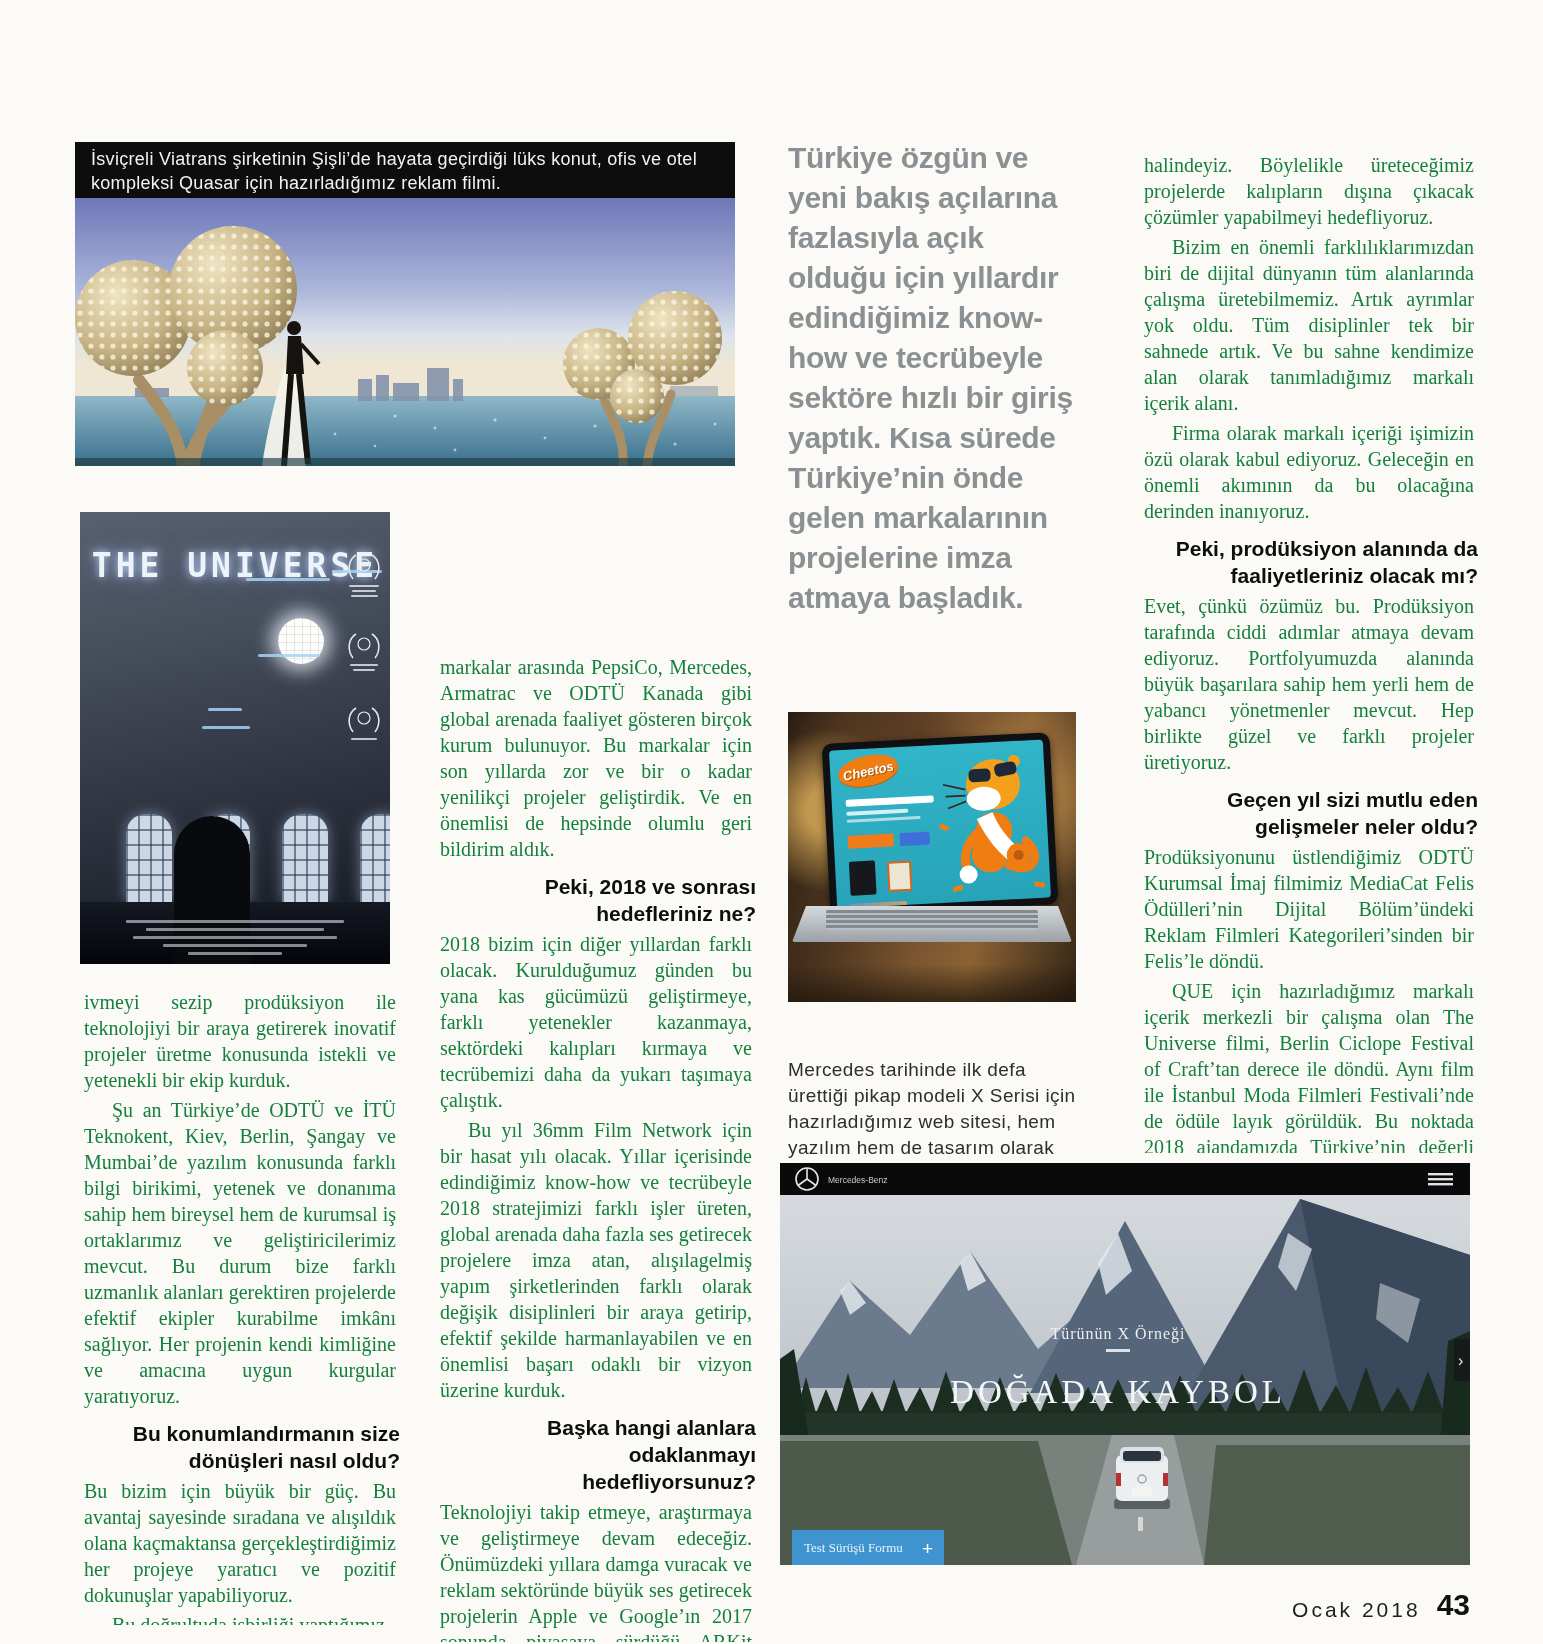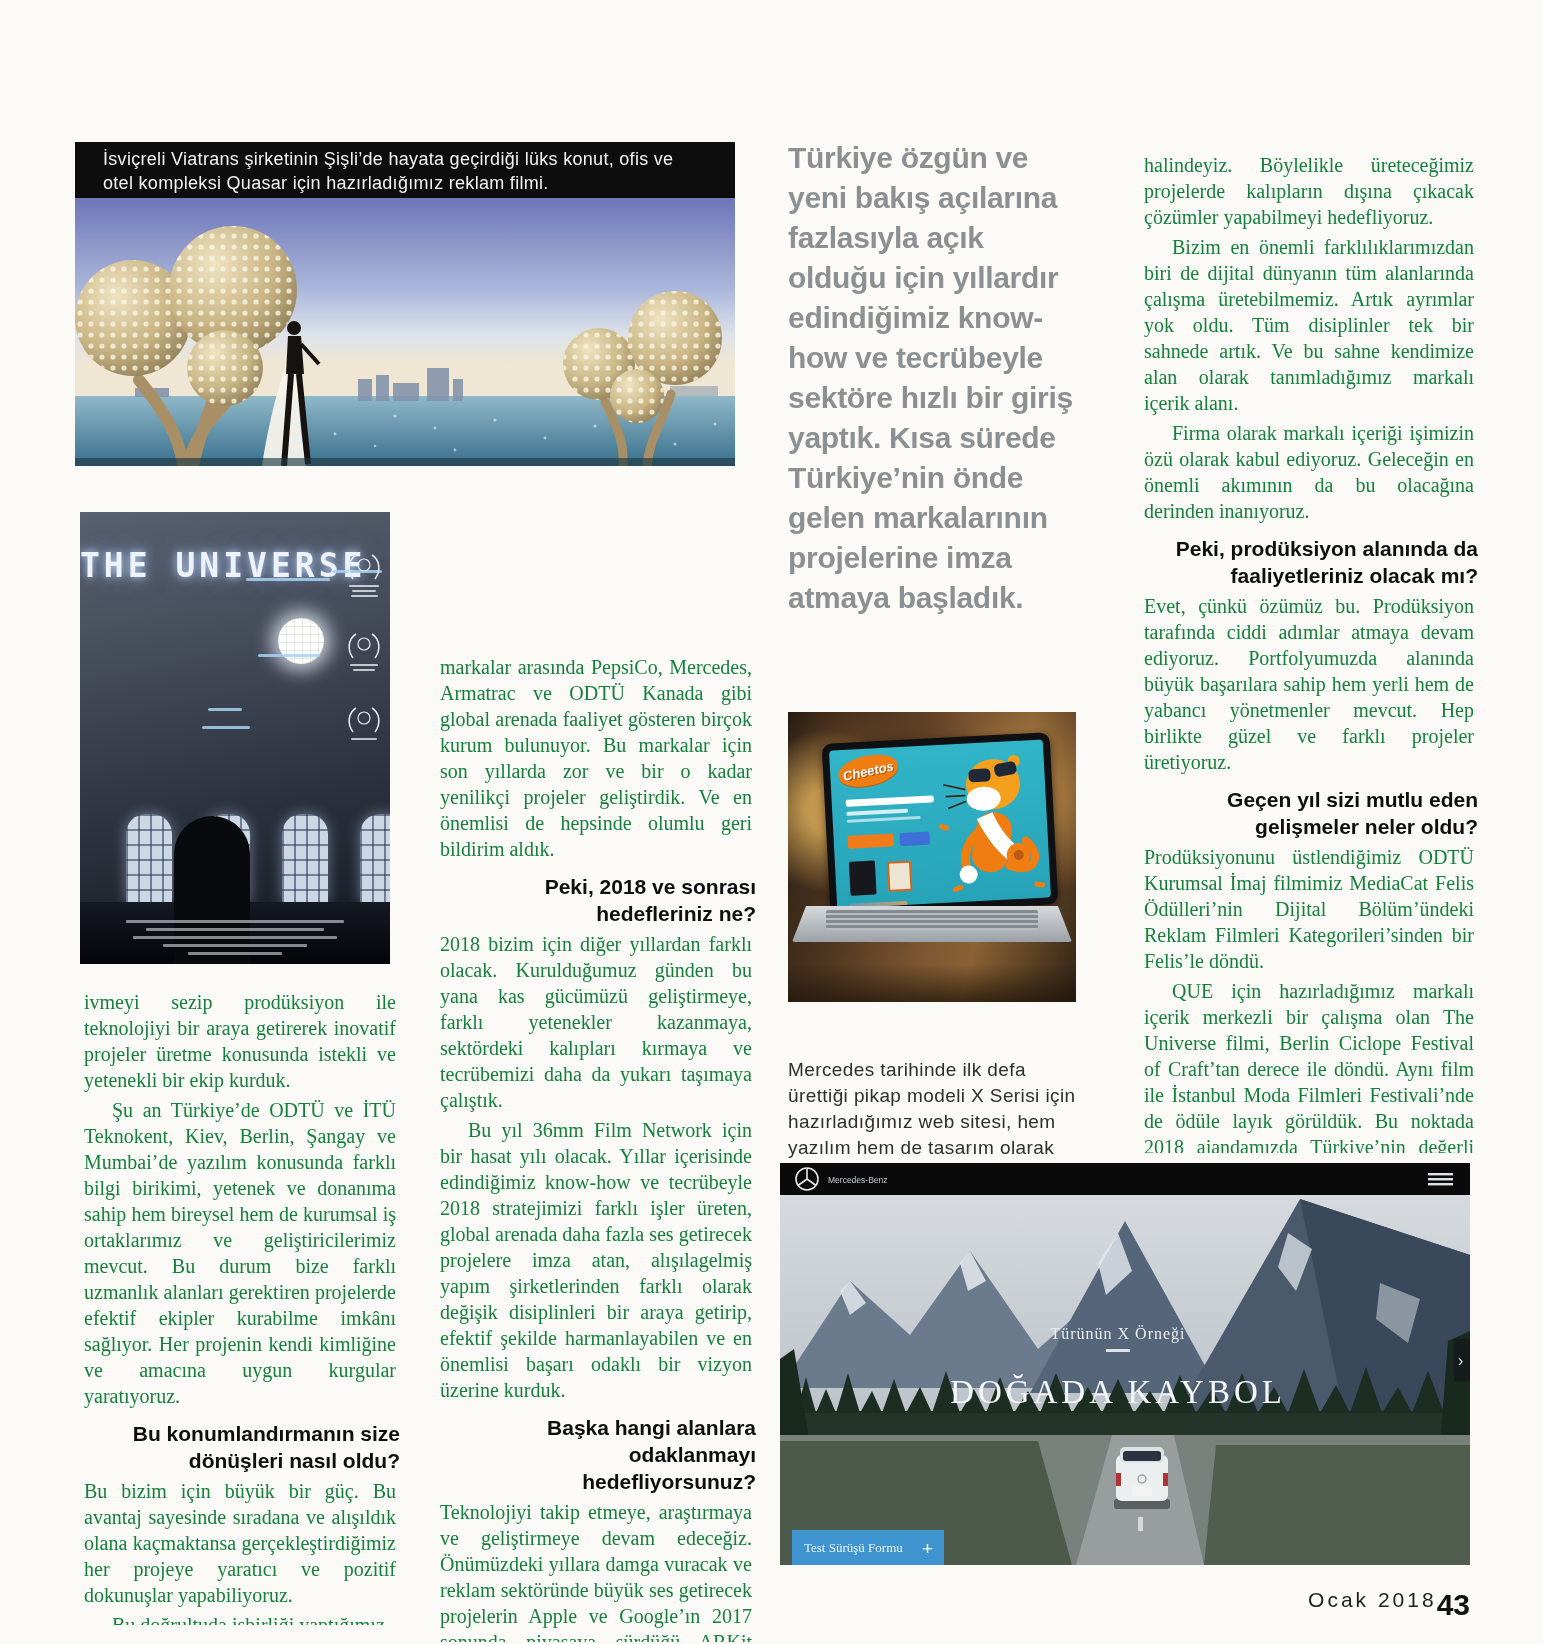--- a/index.html
+++ b/index.html
@@ -9,30 +9,30 @@
   .col{position:absolute;width:320px;overflow:hidden;}
   .body{font:20px/26px "Liberation Serif","DejaVu Serif",serif;color:#15803d;text-align:justify;margin:4px;}
   .ind{text-indent:28px;}
   .q{font:bold 21px/27px "Liberation Sans","DejaVu Sans",sans-serif;color:#0e0e0e;
      margin:11px 0 4px 28px;text-align:right;}
   
   .cap{font:19px/26px "Liberation Sans","DejaVu Sans",sans-serif;color:#2e2e2e;letter-spacing:.4px;}
   
   .qbar{position:absolute;left:75px;top:142px;width:660px;height:56px;background:#0d0d0d;
         color:#f3f3f3;font:18px/24px "Liberation Sans","DejaVu Sans",sans-serif;
-        letter-spacing:.3px;padding:5px 28px;box-sizing:border-box;}
+        letter-spacing:.3px;padding:5px 16px;box-sizing:border-box;}
   .qphoto{position:absolute;left:75px;top:198px;width:660px;height:268px;overflow:hidden;}
   
   .pull{position:absolute;left:788px;top:138px;width:296px;
         font:bold 30px/40px "Liberation Sans","DejaVu Sans",sans-serif;
         color:#8b9092;letter-spacing:-.3px;}
   
   .poster{position:absolute;left:80px;top:512px;width:310px;height:452px;overflow:hidden;
           background:linear-gradient(168deg,#59606f 0%,#454c5a 30%,#2b303c 65%,#11141b 100%);}
-  .ptitle{position:absolute;left:0;right:0;top:34px;text-align:left;
+  .ptitle{position:absolute;left:0;right:0;top:34px;text-align:center;
           font:bold 33px "DejaVu Sans Mono",monospace;letter-spacing:4px;color:#eef2f9;
           text-shadow:0 0 9px rgba(195,218,255,.95),0 0 22px rgba(150,190,255,.55);}
   .moon{position:absolute;left:198px;top:106px;width:46px;height:46px;border-radius:50%;
         background:#fdfdfa;box-shadow:0 0 18px 7px rgba(238,244,255,.75);
         background-image:linear-gradient(rgba(30,40,60,.10) 1px,transparent 1px),
                          linear-gradient(90deg,rgba(30,40,60,.10) 1px,transparent 1px);
         background-size:8px 8px;}
   .beam{position:absolute;height:3px;background:#a6d2f5;opacity:.85;border-radius:2px;}
   .laurels{position:absolute;right:8px;top:40px;display:flex;flex-direction:column;gap:34px;align-items:center;}
   .laurel{width:36px;display:flex;flex-direction:column;align-items:center;gap:3px;}
@@ -72,21 +72,21 @@
   .lkeys{position:absolute;left:12%;top:4px;width:76%;height:20px;border-radius:2px;
          background:repeating-linear-gradient(#848a8f 0 3px,#b9bec2 3px 5px);}
   .ldesk{position:absolute;left:0;right:0;bottom:0;height:38px;
          background:linear-gradient(rgba(40,28,16,.0),rgba(30,20,10,.75));}
   
   .merc{position:absolute;left:780px;top:1163px;width:690px;height:402px;overflow:hidden;}
   
   .postercap{position:absolute;left:425px;top:505px;width:302px;}
   .laptopcap{position:absolute;left:788px;top:1057px;width:300px;}
   
-  .footer{position:absolute;right:73px;top:1588px;display:flex;align-items:flex-start;}
+  .footer{position:absolute;right:73px;top:1588px;display:flex;align-items:flex-end;gap:16px;}
   .fdate{font:21px "Liberation Sans","DejaVu Sans",sans-serif;letter-spacing:3px;color:#1f1f1f;}
   .fnum{font:bold 30px "Liberation Sans","DejaVu Sans",sans-serif;color:#111;}
 </style>
 </head>
 <body>
 
 <div class="page">
 
   <div class="qbar">
     <span>İsviçreli Viatrans şirketinin Şişli’de hayata geçirdiği lüks konut, ofis ve otel kompleksi Quasar için hazırladığımız reklam filmi.</span>

